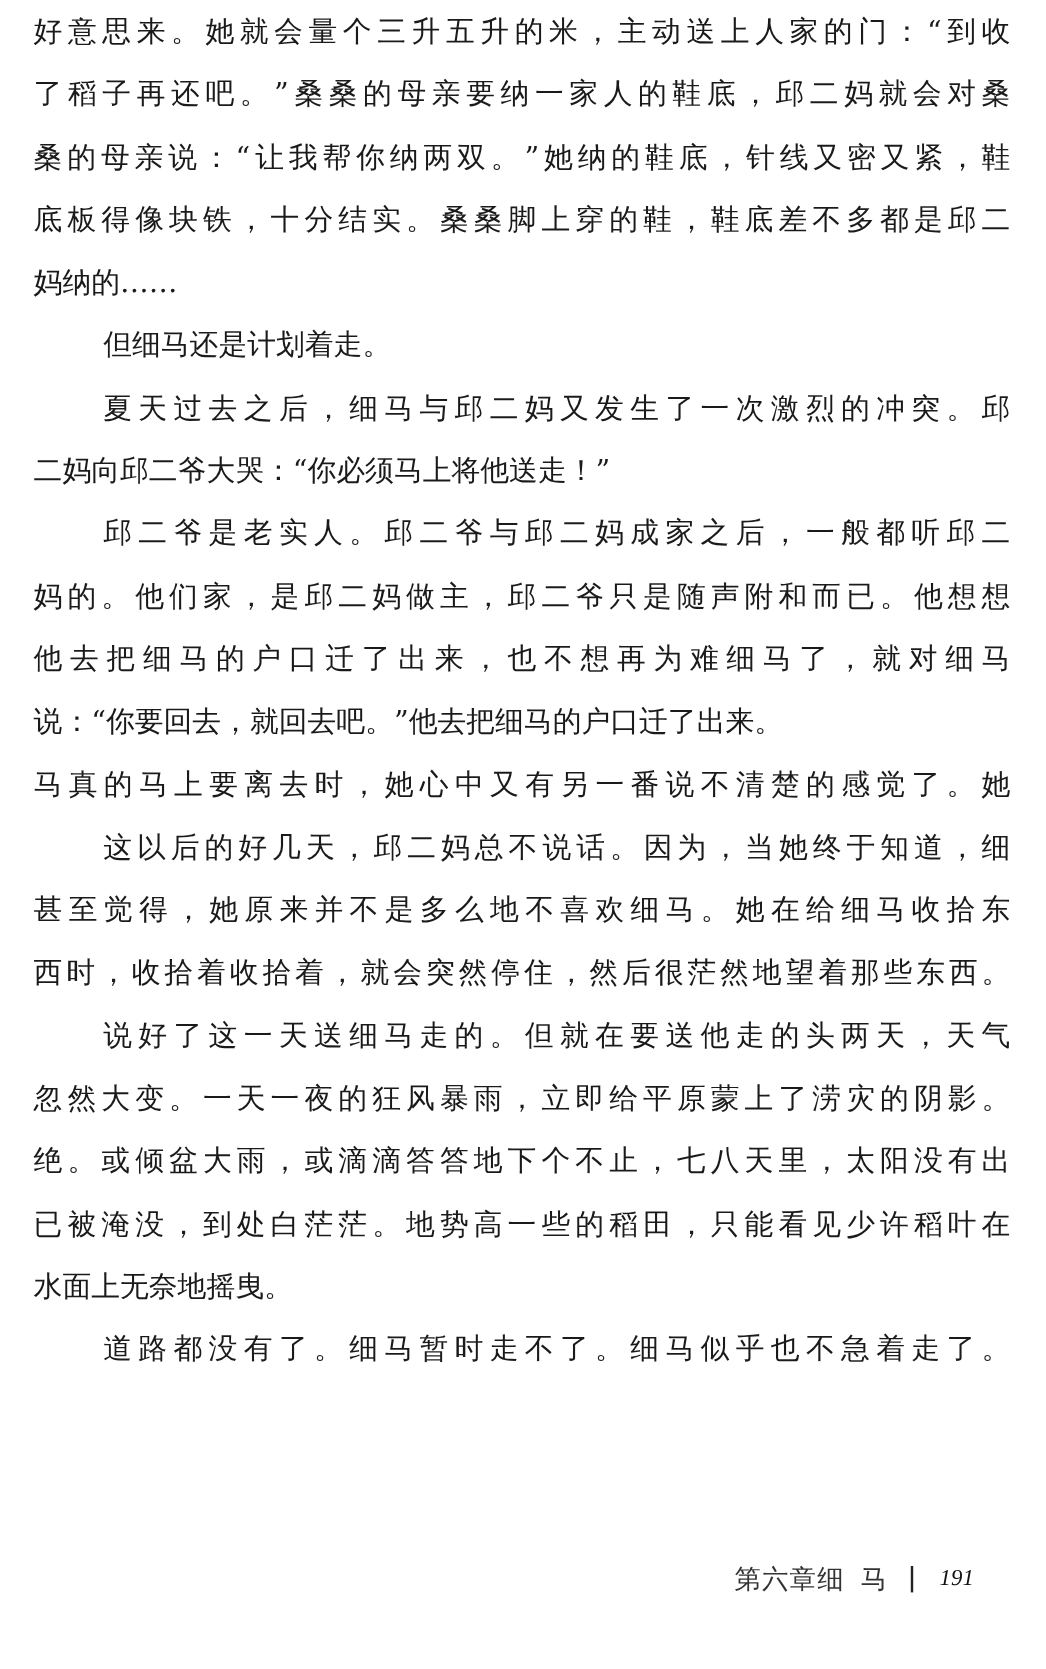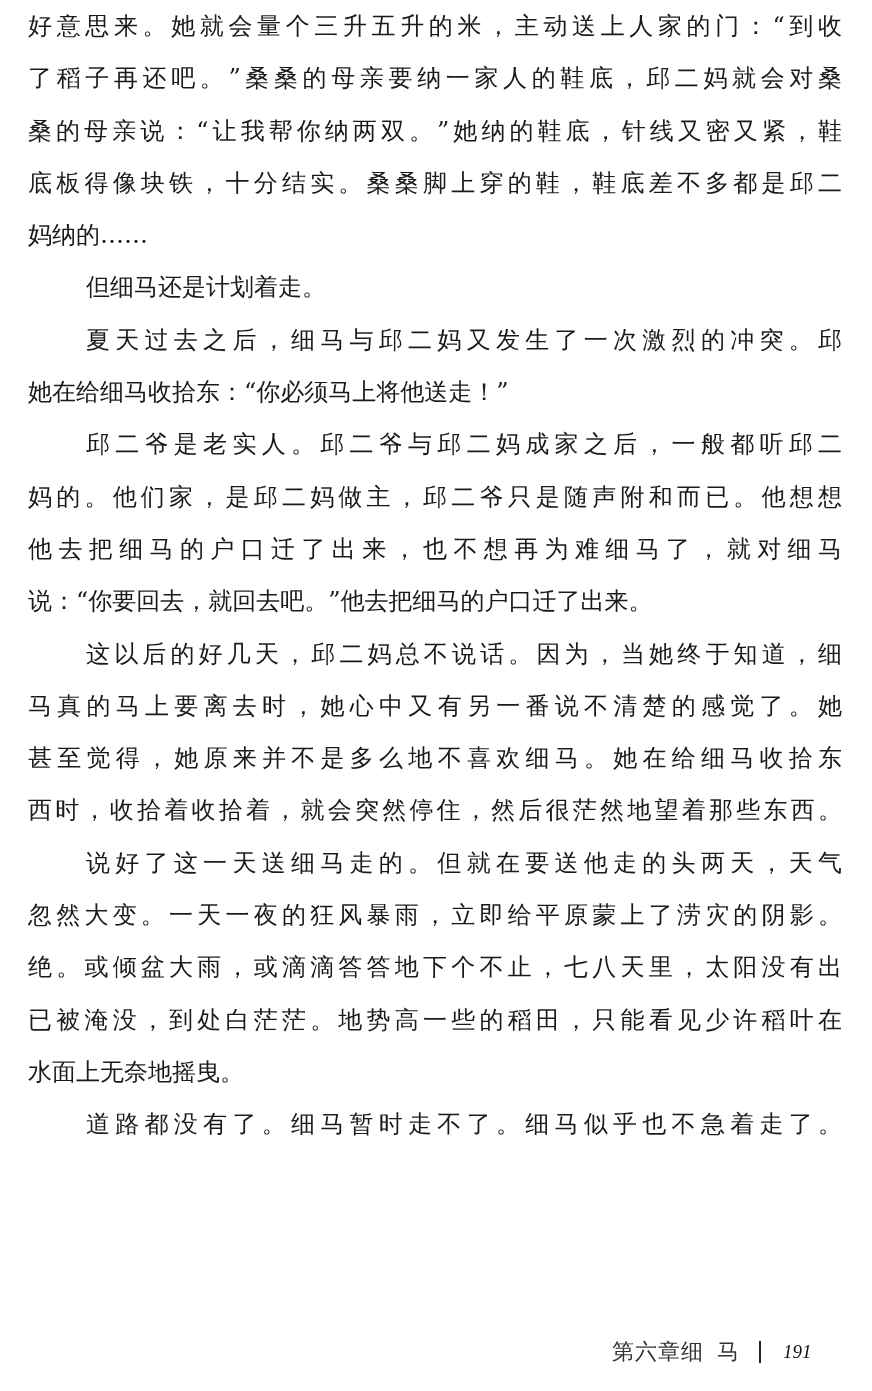--- a/index.html
+++ b/index.html
@@ -31,21 +31,21 @@
       letter-spacing: 0px;
     }
     .line.last {
       text-align-last: left;
     }
     .line.indent {
       padding-left: 58px;
     }
     .footer {
       position: absolute;
-      top: 1332px;
+      top: 1296px;
       left: 612px;
       height: 40px;
       display: flex;
       align-items: center;
       font-size: 22px;
       color: #333333;
     }
     .footer .chapter {
       letter-spacing: 1px;
     }
@@ -78,33 +78,33 @@
     <div class="line">底板得像块铁，十分结实。桑桑脚上穿的鞋，鞋底差不多都是邱二</div>
     <div class="line last">妈纳的……</div>
   </div>
 
   <div>
     <div class="line indent last">但细马还是计划着走。</div>
   </div>
 
   <div>
     <div class="line indent">夏天过去之后，细马与邱二妈又发生了一次激烈的冲突。邱</div>
-    <div class="line last">她在给细马收拾东：“你必须马上将他送走！”</div>
+    <div class="line last">二妈向邱二爷大哭：“你必须马上将他送走！”</div>
   </div>
 
   <div>
     <div class="line indent">邱二爷是老实人。邱二爷与邱二妈成家之后，一般都听邱二</div>
     <div class="line">妈的。他们家，是邱二妈做主，邱二爷只是随声附和而已。他想想</div>
     <div class="line">他去把细马的户口迁了出来，也不想再为难细马了，就对细马</div>
     <div class="line last">说：“你要回去，就回去吧。”他去把细马的户口迁了出来。</div>
   </div>
 
   <div>
+    <div class="line">马真的马上要离去时，她心中又有另一番说不清楚的感觉了。她</div>
     <div class="line indent">这以后的好几天，邱二妈总不说话。因为，当她终于知道，细</div>
-    <div class="line">马真的马上要离去时，她心中又有另一番说不清楚的感觉了。她</div>
     <div class="line">甚至觉得，她原来并不是多么地不喜欢细马。她在给细马收拾东</div>
     <div class="line">西时，收拾着收拾着，就会突然停住，然后很茫然地望着那些东西。</div>
   </div>
 
   <div>
     <div class="line indent">说好了这一天送细马走的。但就在要送他走的头两天，天气</div>
     <div class="line">忽然大变。一天一夜的狂风暴雨，立即给平原蒙上了涝灾的阴影。</div>
     <div class="line">绝。或倾盆大雨，或滴滴答答地下个不止，七八天里，太阳没有出</div>
     <div class="line">已被淹没，到处白茫茫。地势高一些的稻田，只能看见少许稻叶在</div>
     <div class="line last">水面上无奈地摇曳。</div>

